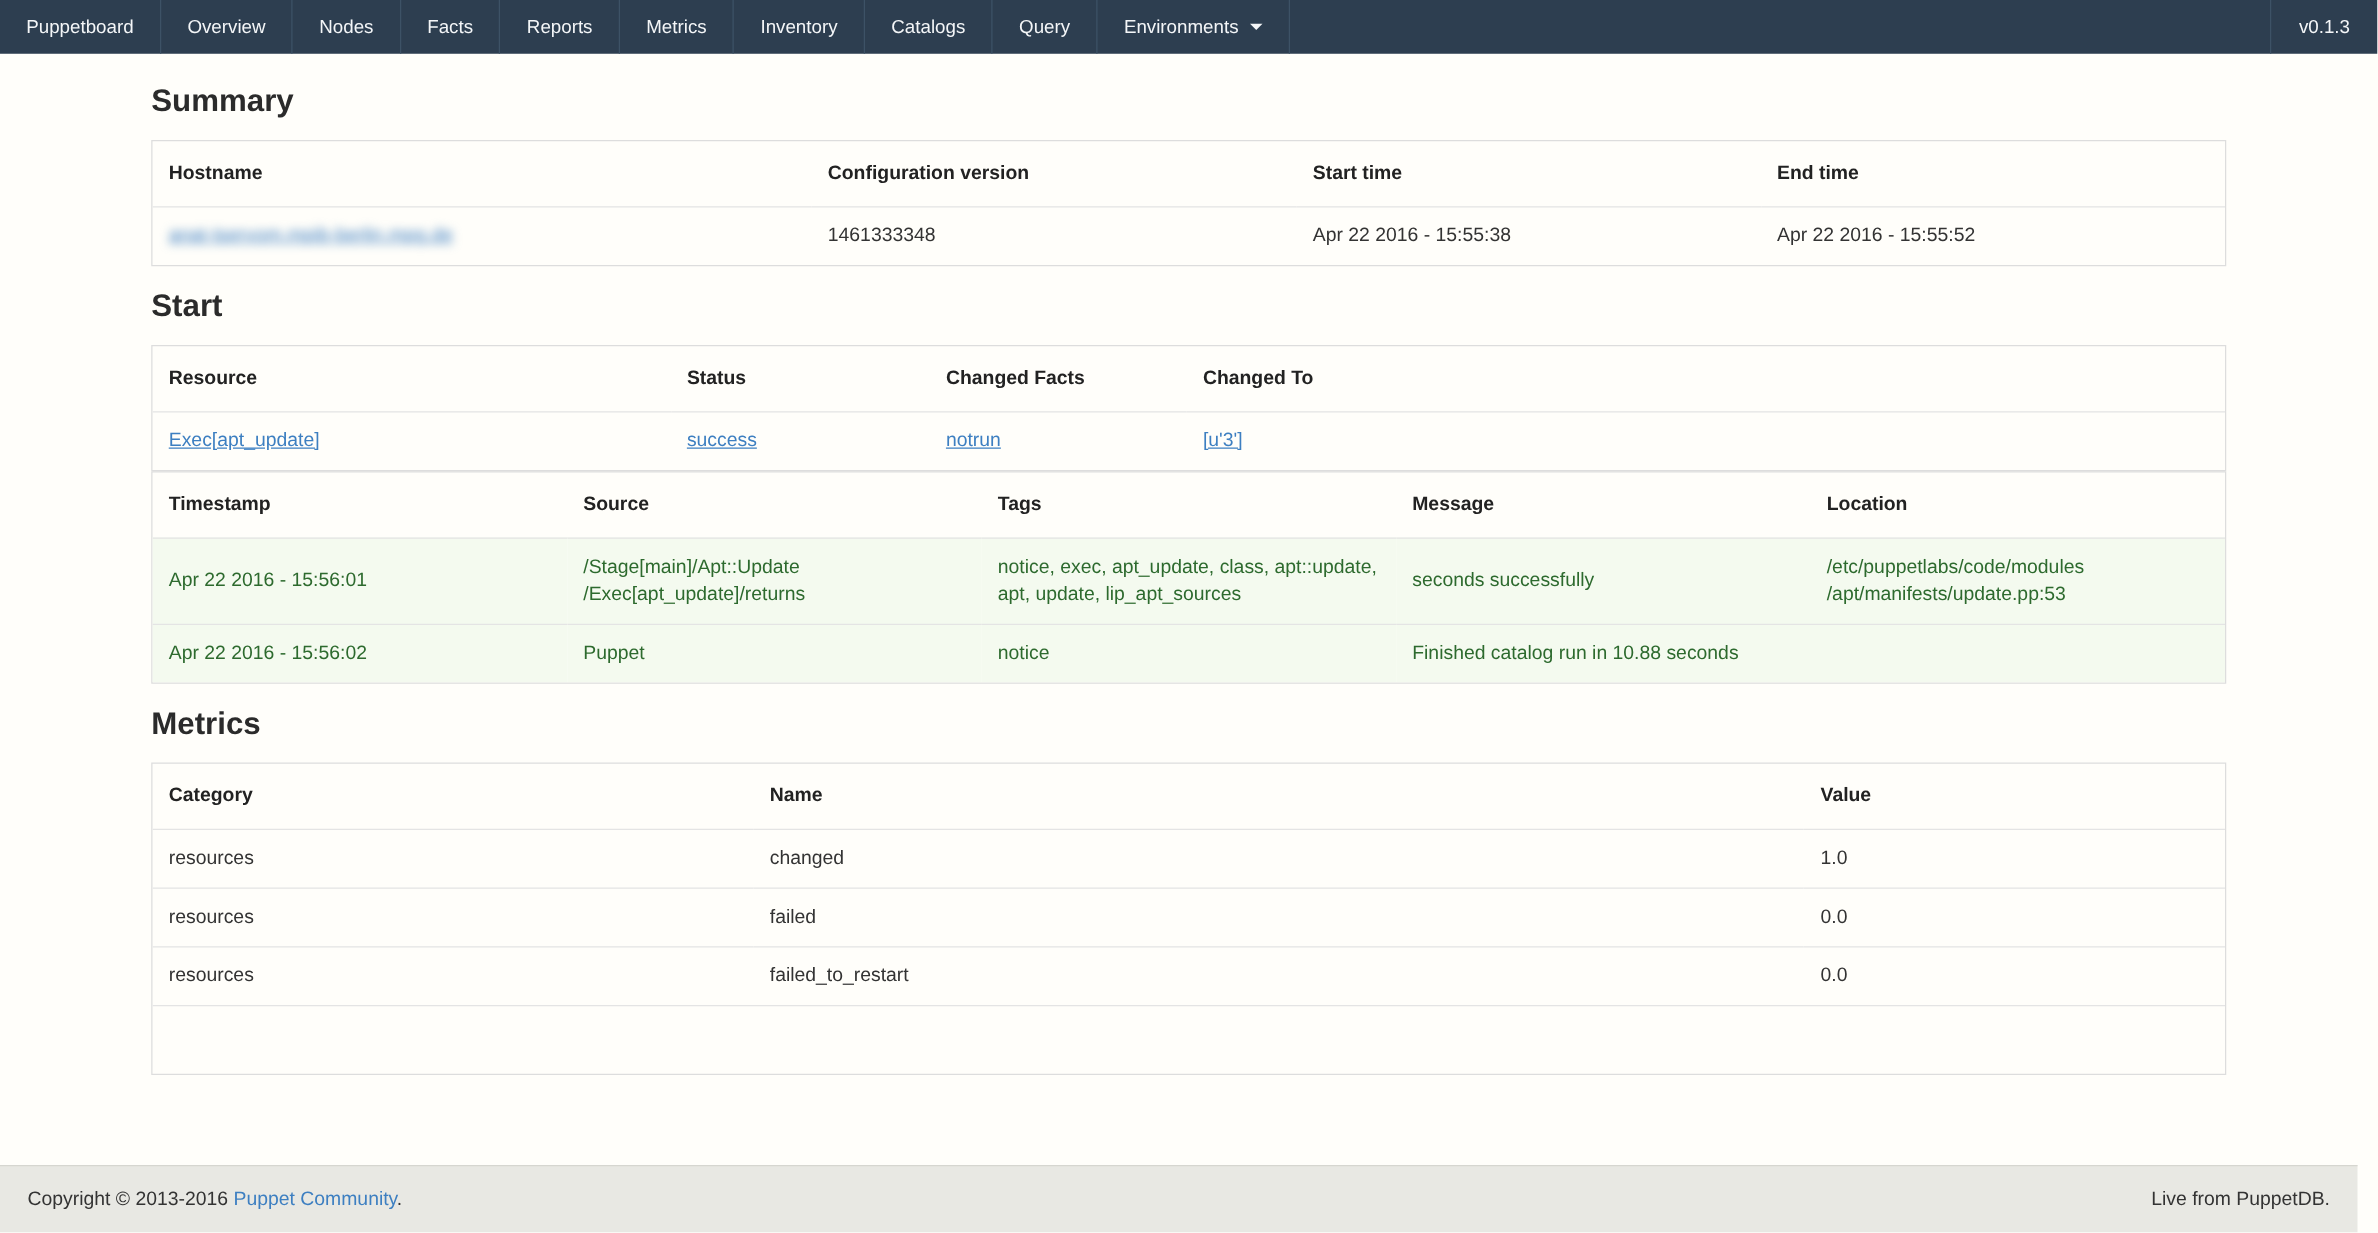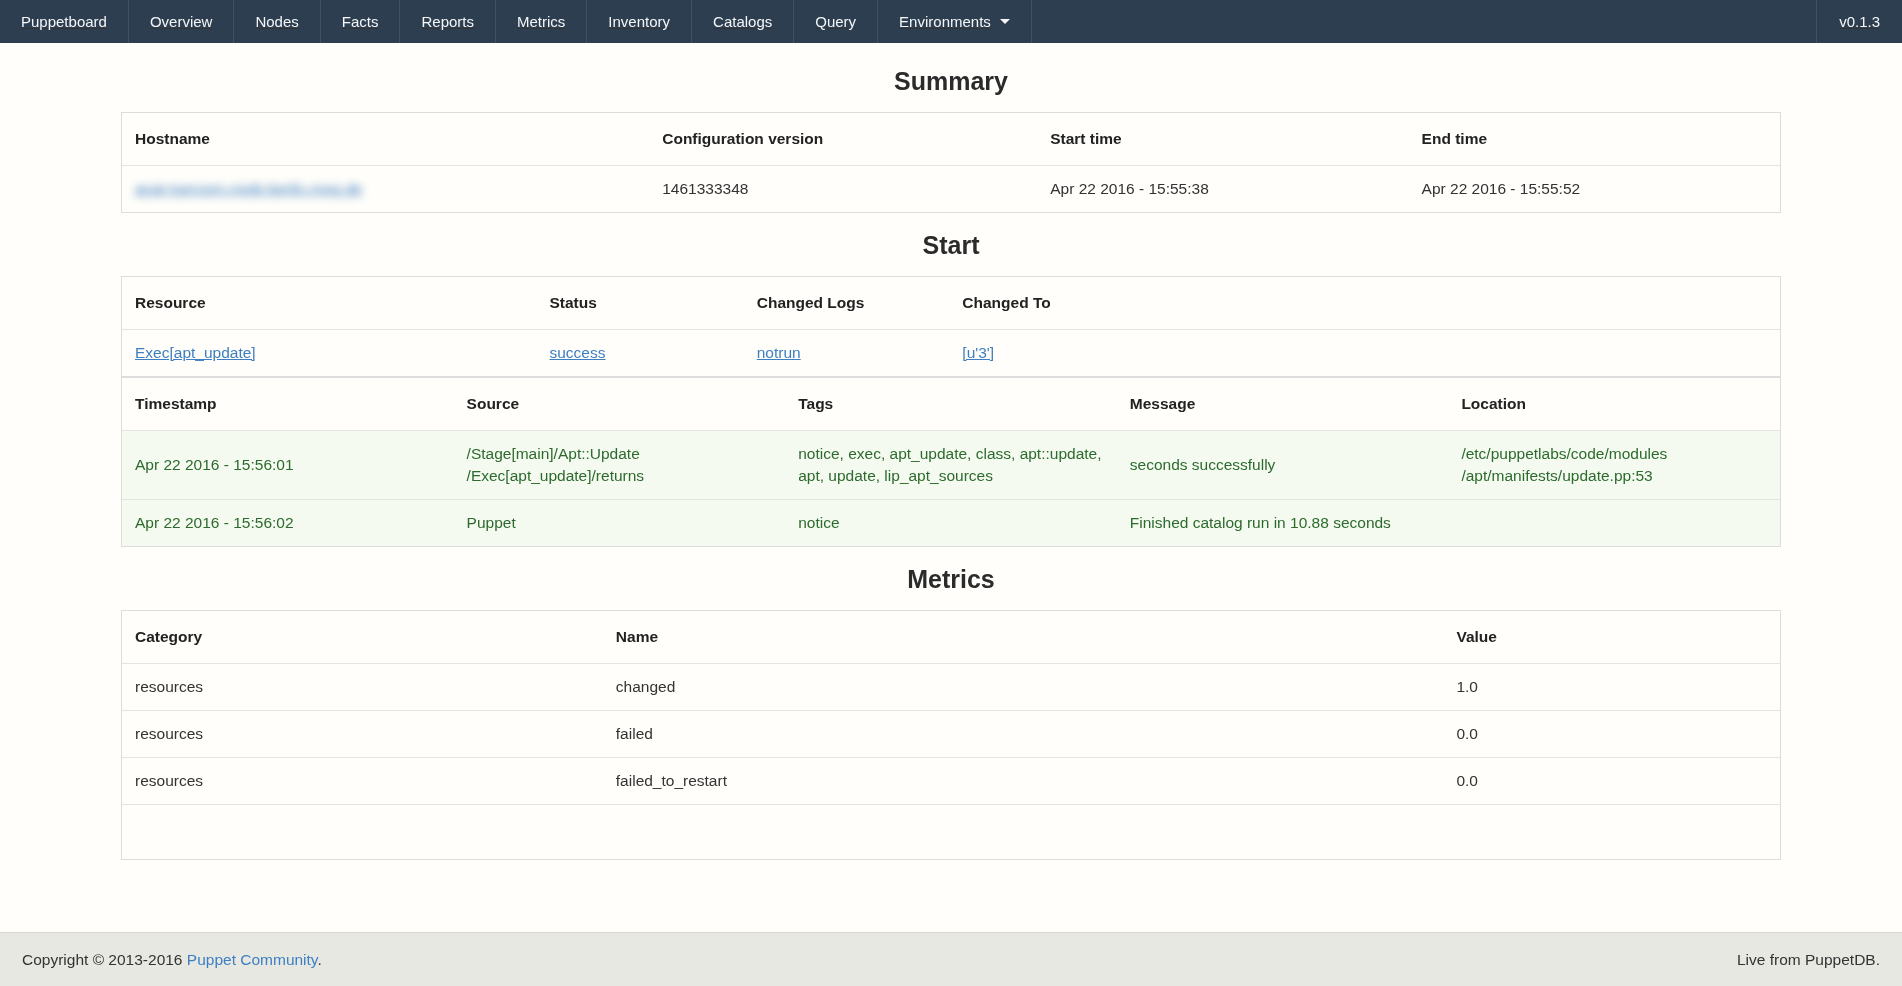--- a/index.html
+++ b/index.html
@@ -13,21 +13,20 @@
   }
   a { text-decoration: none; cursor: pointer; }
 
   
   .navbar {
     display: flex;
     align-items: stretch;
     height: 43px;
     background: #2d3e50;
     width: 100%;
-    text-decoration: underline;
   }
   .nav-item {
     display: flex;
     align-items: center;
     padding: 0 21px;
     color: #f4f6f8;
     font-size: 15px;
     border-right: 1px solid #3d5266;
     white-space: nowrap;
   }
@@ -51,21 +50,20 @@
   }
 
   
   .container { margin: 0 121px; }
   h2.section-title {
     font-size: 25px;
     line-height: 25px;
     font-weight: 700;
     color: #2b2b2b;
     margin: 20px 0 18px;
-    text-align: center;
   }
   h2.section-title.first { margin-top: 26px; }
 
   .table-wrap {
     border: 1px solid #ddd;
     border-radius: 0;
     overflow: hidden;
   }
   table {
     width: 100%;
@@ -107,21 +105,21 @@
 
   tr.spacer-row td {
     height: 55px;
     padding: 0;
     border-top: 1px solid #e4e4e4;
   }
 
   
   .footer {
     position: absolute;
-    left: 0; right: 0; bottom: 0;
+    left: 0; right: 16px; bottom: 0;
     height: 54px;
     background: #e8e8e3;
     border-top: 1px solid #d6d6d0;
     display: flex;
     justify-content: space-between;
     align-items: center;
     padding: 0 22px;
     font-size: 15.5px;
     color: #333;
     z-index: 10;
@@ -187,21 +185,21 @@
       <colgroup>
           <col style="width:25%">
           <col style="width:12.5%">
           <col style="width:12.4%">
           <col style="width:50.1%">
         </colgroup>
       <thead>
         <tr>
           <th>Resource</th>
           <th>Status</th>
-          <th>Changed Logs</th>
+          <th>Changed Facts</th>
           <th>Changed To</th>
         </tr>
       </thead>
       <tbody>
         <tr>
           <td>
             <a>Exec[apt_update]</a>
           </td>
           <td>
             <a>success</a>

